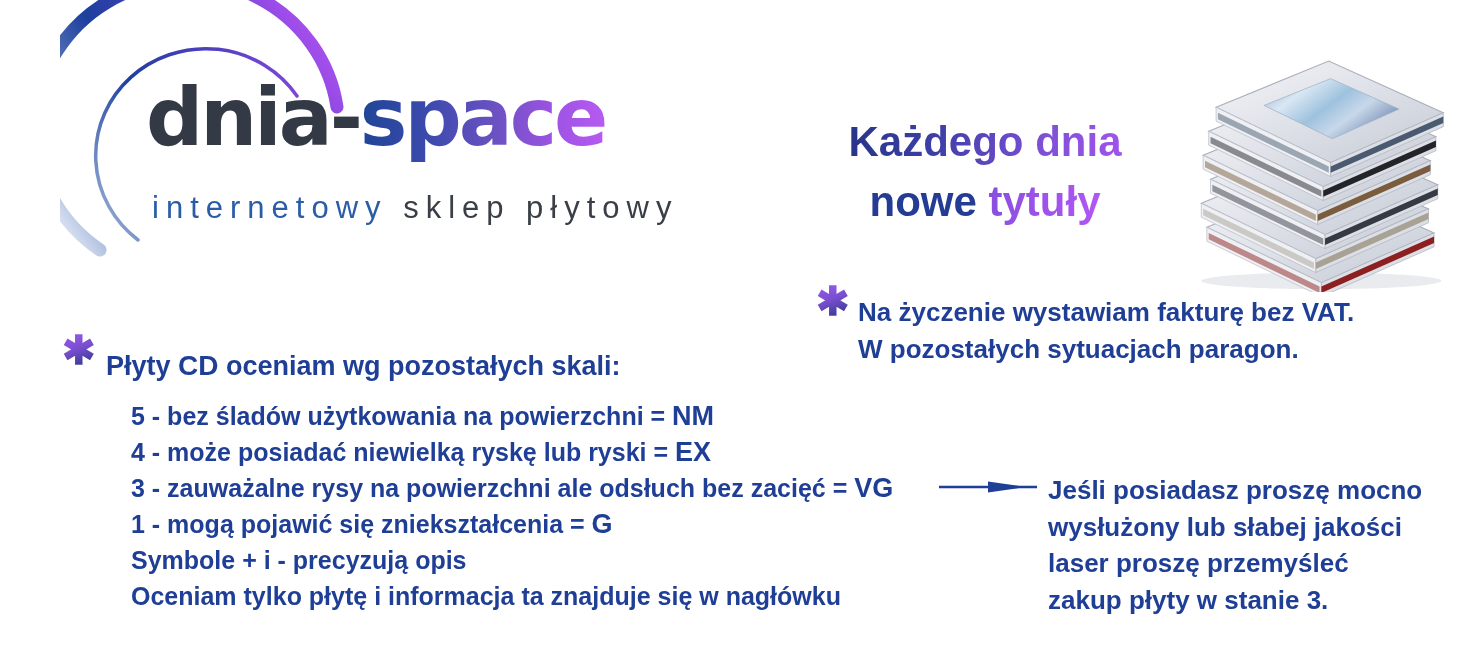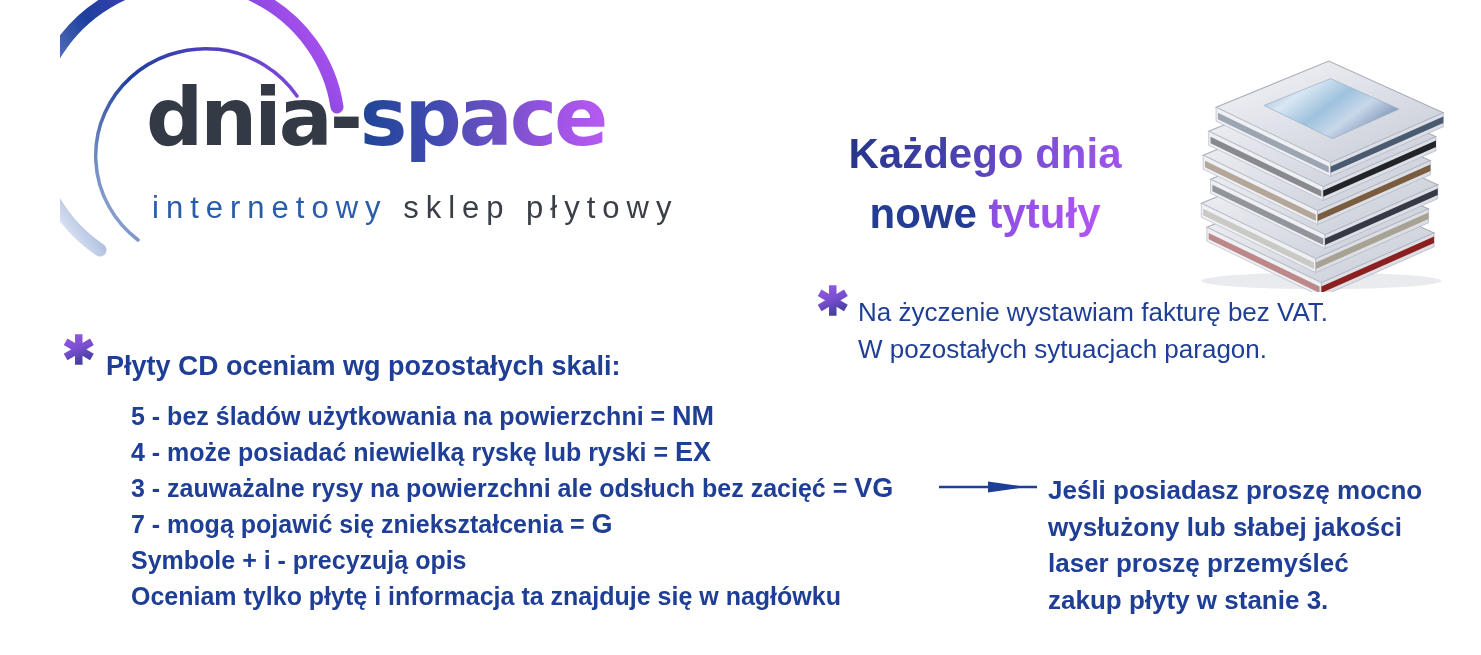--- a/index.html
+++ b/index.html
@@ -32,21 +32,20 @@
     white-space:nowrap;
   }
   .tagline-a { color:#2b5ca8;text-align:center; }
   .tagline-b { color:#3a3f47; }
 
   
   .promo {
     position:absolute; left:826px; top:112px; width:318px;
     text-align:center; font-weight:700; font-size:42px; line-height:1.42;
     white-space:nowrap;
-    margin-top:12px;
   }
   .promo-line1 {
     background:linear-gradient(90deg,#21337f 0%,#3e3fa8 35%,#8150d8 70%,#a955f0 100%);
     -webkit-background-clip:text; background-clip:text; color:transparent;
   }
   .promo-nowe { color:#243c94; }
   .promo-tytuly {
     background:linear-gradient(90deg,#8a4fe0 0%,#b156f5 100%);
     -webkit-background-clip:text; background-clip:text; color:transparent;
   }
@@ -58,21 +57,21 @@
   .asterisk {
     position:absolute;
     font-size:40px; font-weight:700; line-height:1;
     background:linear-gradient(160deg,#9b5cf0 5%,#7a4fd0 45%,#23357f 95%);
     -webkit-background-clip:text; background-clip:text; color:transparent;
   }
   .navy { color:#1f3e96; }
 
   .vat-note {
     position:absolute; left:858px; top:294px;
-    font-size:26px; font-weight:400; line-height:37px; white-space:nowrap;
+    font-size:26px; font-weight:700; line-height:37px; white-space:nowrap;
   }
 
   .grading-heading {
     position:absolute; left:106px; top:350px;
     font-size:27px; font-weight:700; white-space:nowrap;
   }
   .grading-heading .hvy { font-weight:800; font-size:28px; }
 
   .grading-list {
     position:absolute; left:131px; top:398px;
@@ -153,21 +152,21 @@
   <div>W pozostałych sytuacjach paragon.</div>
 </div>
 
 <span class="asterisk" style="left:62px; top:330px;">✱</span>
 <div class="grading-heading navy"><span>Płyty </span><span class="hvy">CD</span><span> oceniam wg pozostałych skali:</span></div>
 
 <ul class="grading-list navy">
   <li><span>5 - bez śladów użytkowania na powierzchni = </span><span class="code">NM</span></li>
   <li><span>4 - może posiadać niewielką ryskę lub ryski = </span><span class="code">EX</span></li>
   <li><span>3 - zauważalne rysy na powierzchni ale odsłuch bez zacięć = </span><span class="code">VG</span></li>
-  <li><span>7 - mogą pojawić się zniekształcenia = </span><span class="code">G</span></li>
+  <li><span>1 - mogą pojawić się zniekształcenia = </span><span class="code">G</span></li>
   <li><span>Symbole + i - precyzują opis</span><span class="code"></span></li>
   <li><span>Oceniam tylko płytę i informacja ta znajduje się w nagłówku</span><span class="code"></span></li>
 </ul>
 
 <div class="arrow-wrap">
   <svg width="102" height="18" viewBox="0 0 102 18">
     <line x1="1" y1="9" x2="99" y2="9" stroke="#1f3e96" stroke-width="2.4"></line>
     <polygon points="50,3.5 88,9 50,14.5" fill="#1f3e96"></polygon>
   </svg>
 </div>

